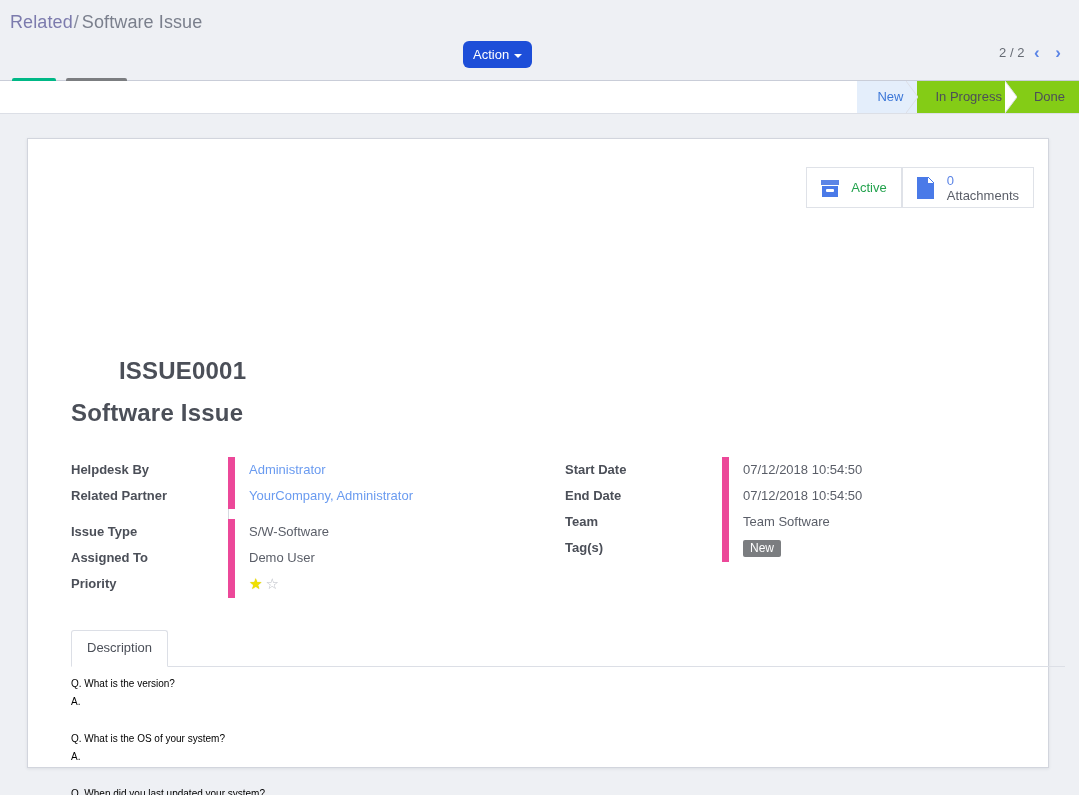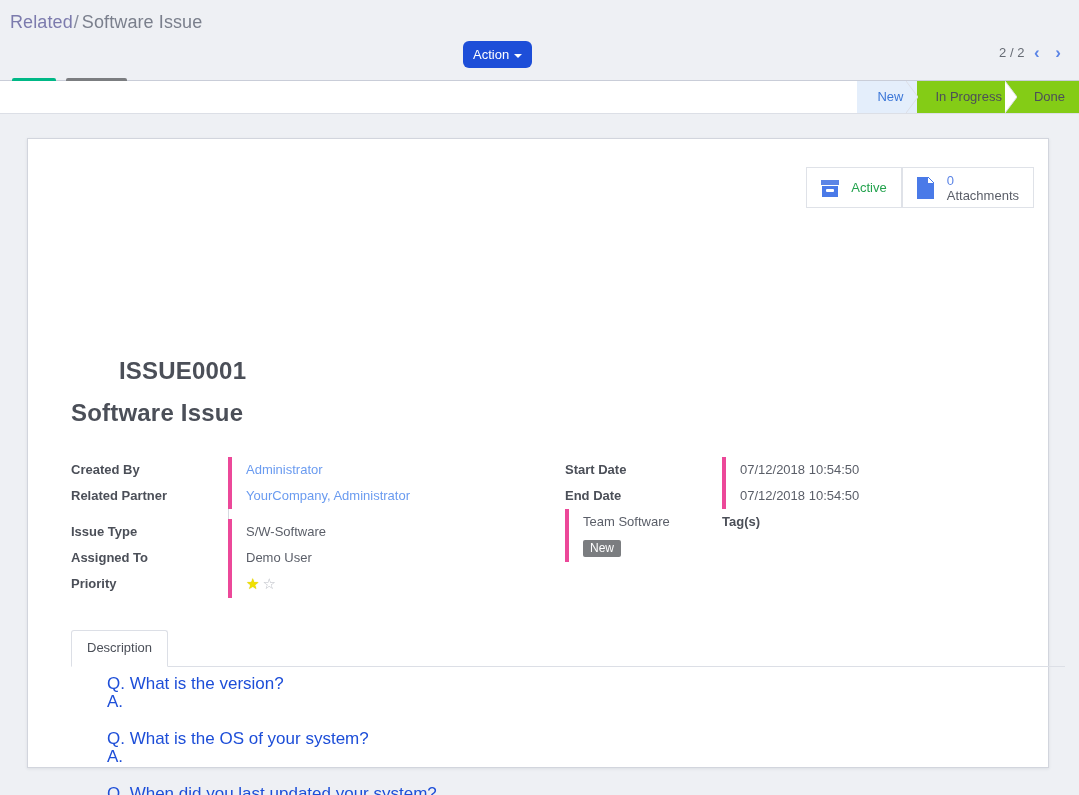--- a/index.html
+++ b/index.html
@@ -130,21 +130,21 @@
   .group-left  { left: 43px; width: 440px; }
   .group-right { left: 537px; width: 400px; }
 
   .f-label {
     font-size: 13px; font-weight: bold; color: #4b4f58;
     padding: 5px 0 5px 0; line-height: 16px;
   }
   .f-value {
     font-size: 13px; color: #5a5e68;
     padding: 5px 0 5px 14px; line-height: 16px;
-    border-left: 4px solid #ec4899;
+    border-left: 7px solid #ec4899;
   }
   .f-value.link { color: #6a9bf0; cursor: pointer; }
   .f-gap-label, .f-gap-value { height: 10px; padding: 0; }
   .f-gap-value { border-left: 1px solid #d6d9e0; }
 
   .stars { display: inline-block; line-height: 16px; }
   .star { font-size: 15px; margin-right: 3px; cursor: pointer; }
   .star-on  { color: #f0e000; text-shadow: 0 0 1px #c9bb00; }
   .star-off { color: #b9bcc4; }
 
@@ -165,21 +165,21 @@
     border-radius: 3px 3px 0 0;
     cursor: pointer; position: relative; top: 0; text-align: center;
   }
   .tab.active {
     background: #ffffff; color: #4b4f58;
     border-color: #dcdfe6; border-bottom-color: #ffffff;
     margin-bottom: -1px;
   }
   .tab-content { padding-top: 8px; }
   .qa-block { margin-bottom: 19px; }
-  .qa-line { font-size: 17px; color: #1d4ed8; line-height: 18px; margin-left: 36px; }
+  .qa-line { font-size: 10px; color: #000000; line-height: 18px; }
 </style>
 </head>
 <body>
 
 <div class="page">
 
   <div class="control-panel">
 
     <div class="breadcrumb">
       <span class="crumb-link">Related</span><span class="crumb-sep">/</span><span class="crumb-current">Software Issue</span>
@@ -251,21 +251,21 @@
           <span class="stat-sub">Attachments</span>
         </span>
       </div>
 
     </div>
 
     <div class="rec-id">ISSUE0001</div>
     <div class="rec-title">Software Issue</div>
 
     <div class="group group-left">
-      <div class="f-label">Created By</div>
+      <div class="f-label">Helpdesk By</div>
       <div class="f-value link">Administrator</div>
 
       <div class="f-label">Related Partner</div>
       <div class="f-value link">YourCompany, Administrator</div>
 
       <div class="f-gap-label"></div>
       <div class="f-gap-value"></div>
 
       <div class="f-label">Issue Type</div>
       <div class="f-value">S/W-Software</div>
@@ -281,20 +281,21 @@
       </div>
     </div>
 
     <div class="group group-right">
       <div class="f-label">Start Date</div>
       <div class="f-value">07/12/2018 10:54:50</div>
 
       <div class="f-label">End Date</div>
       <div class="f-value">07/12/2018 10:54:50</div>
 
+      <div class="f-label">Team</div>
       <div class="f-value">Team Software</div>
 
       <div class="f-label">Tag(s)</div>
       <div class="f-value">
         <span class="tag">New</span>
       </div>
     </div>
 
     <div class="notebook">
       <div class="tabs">

